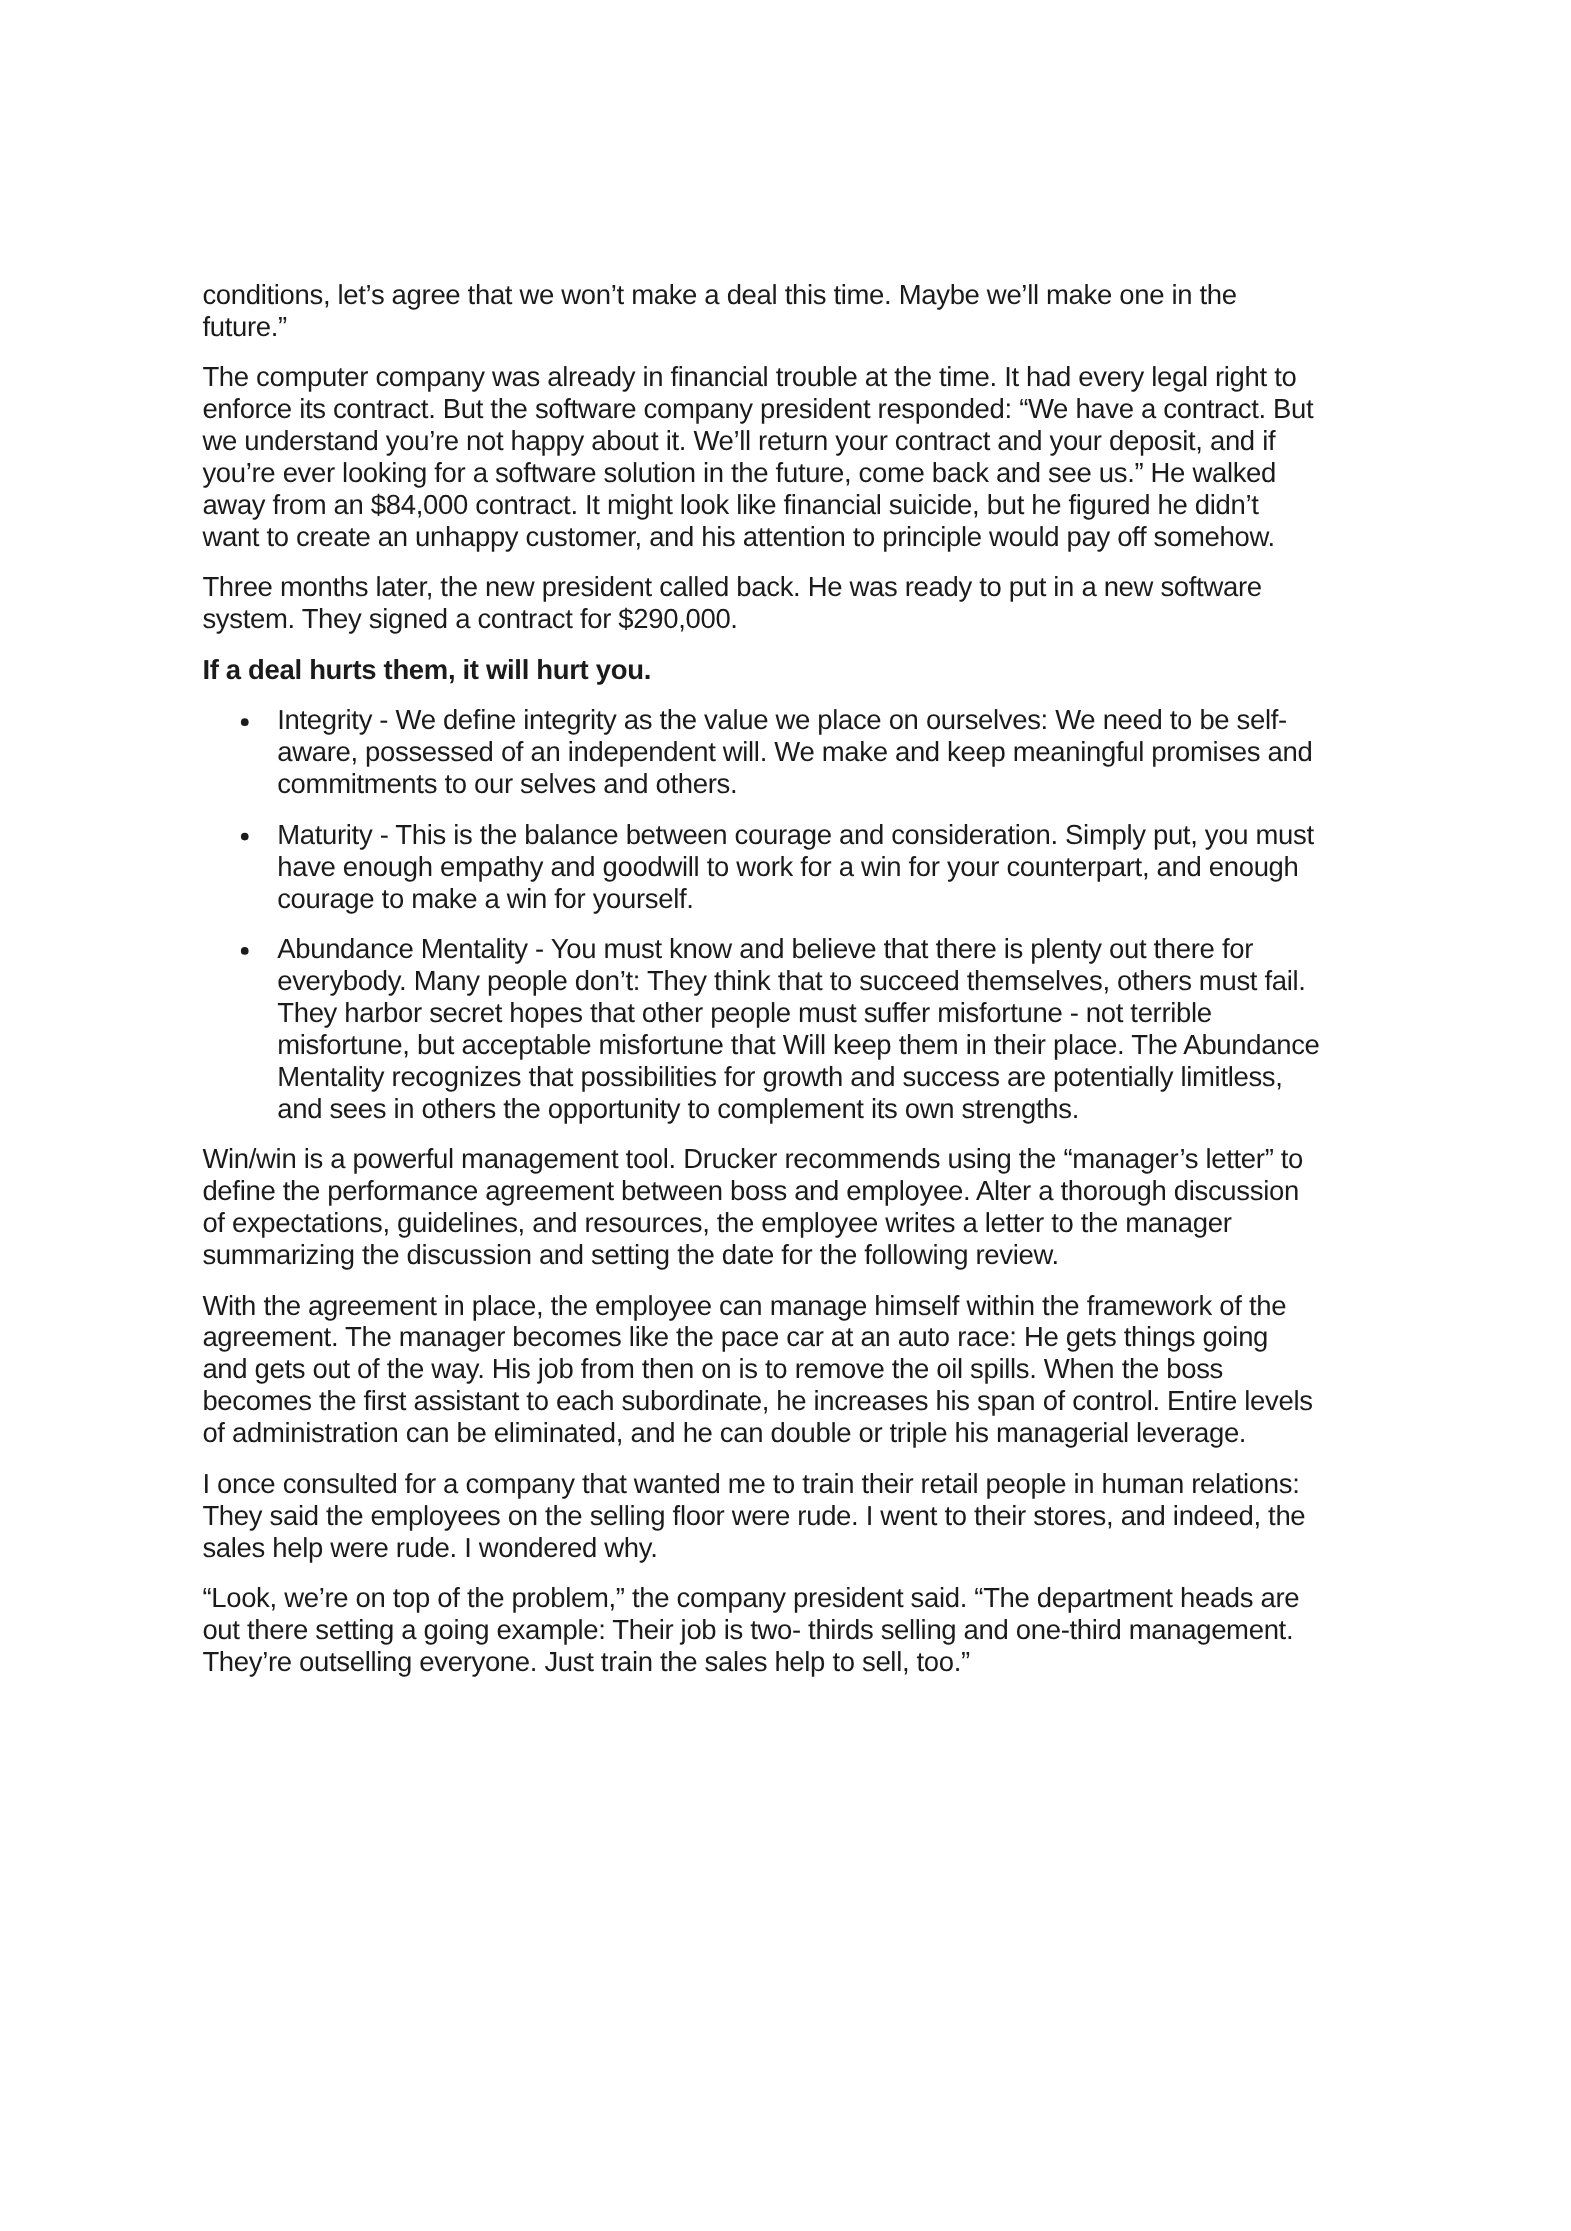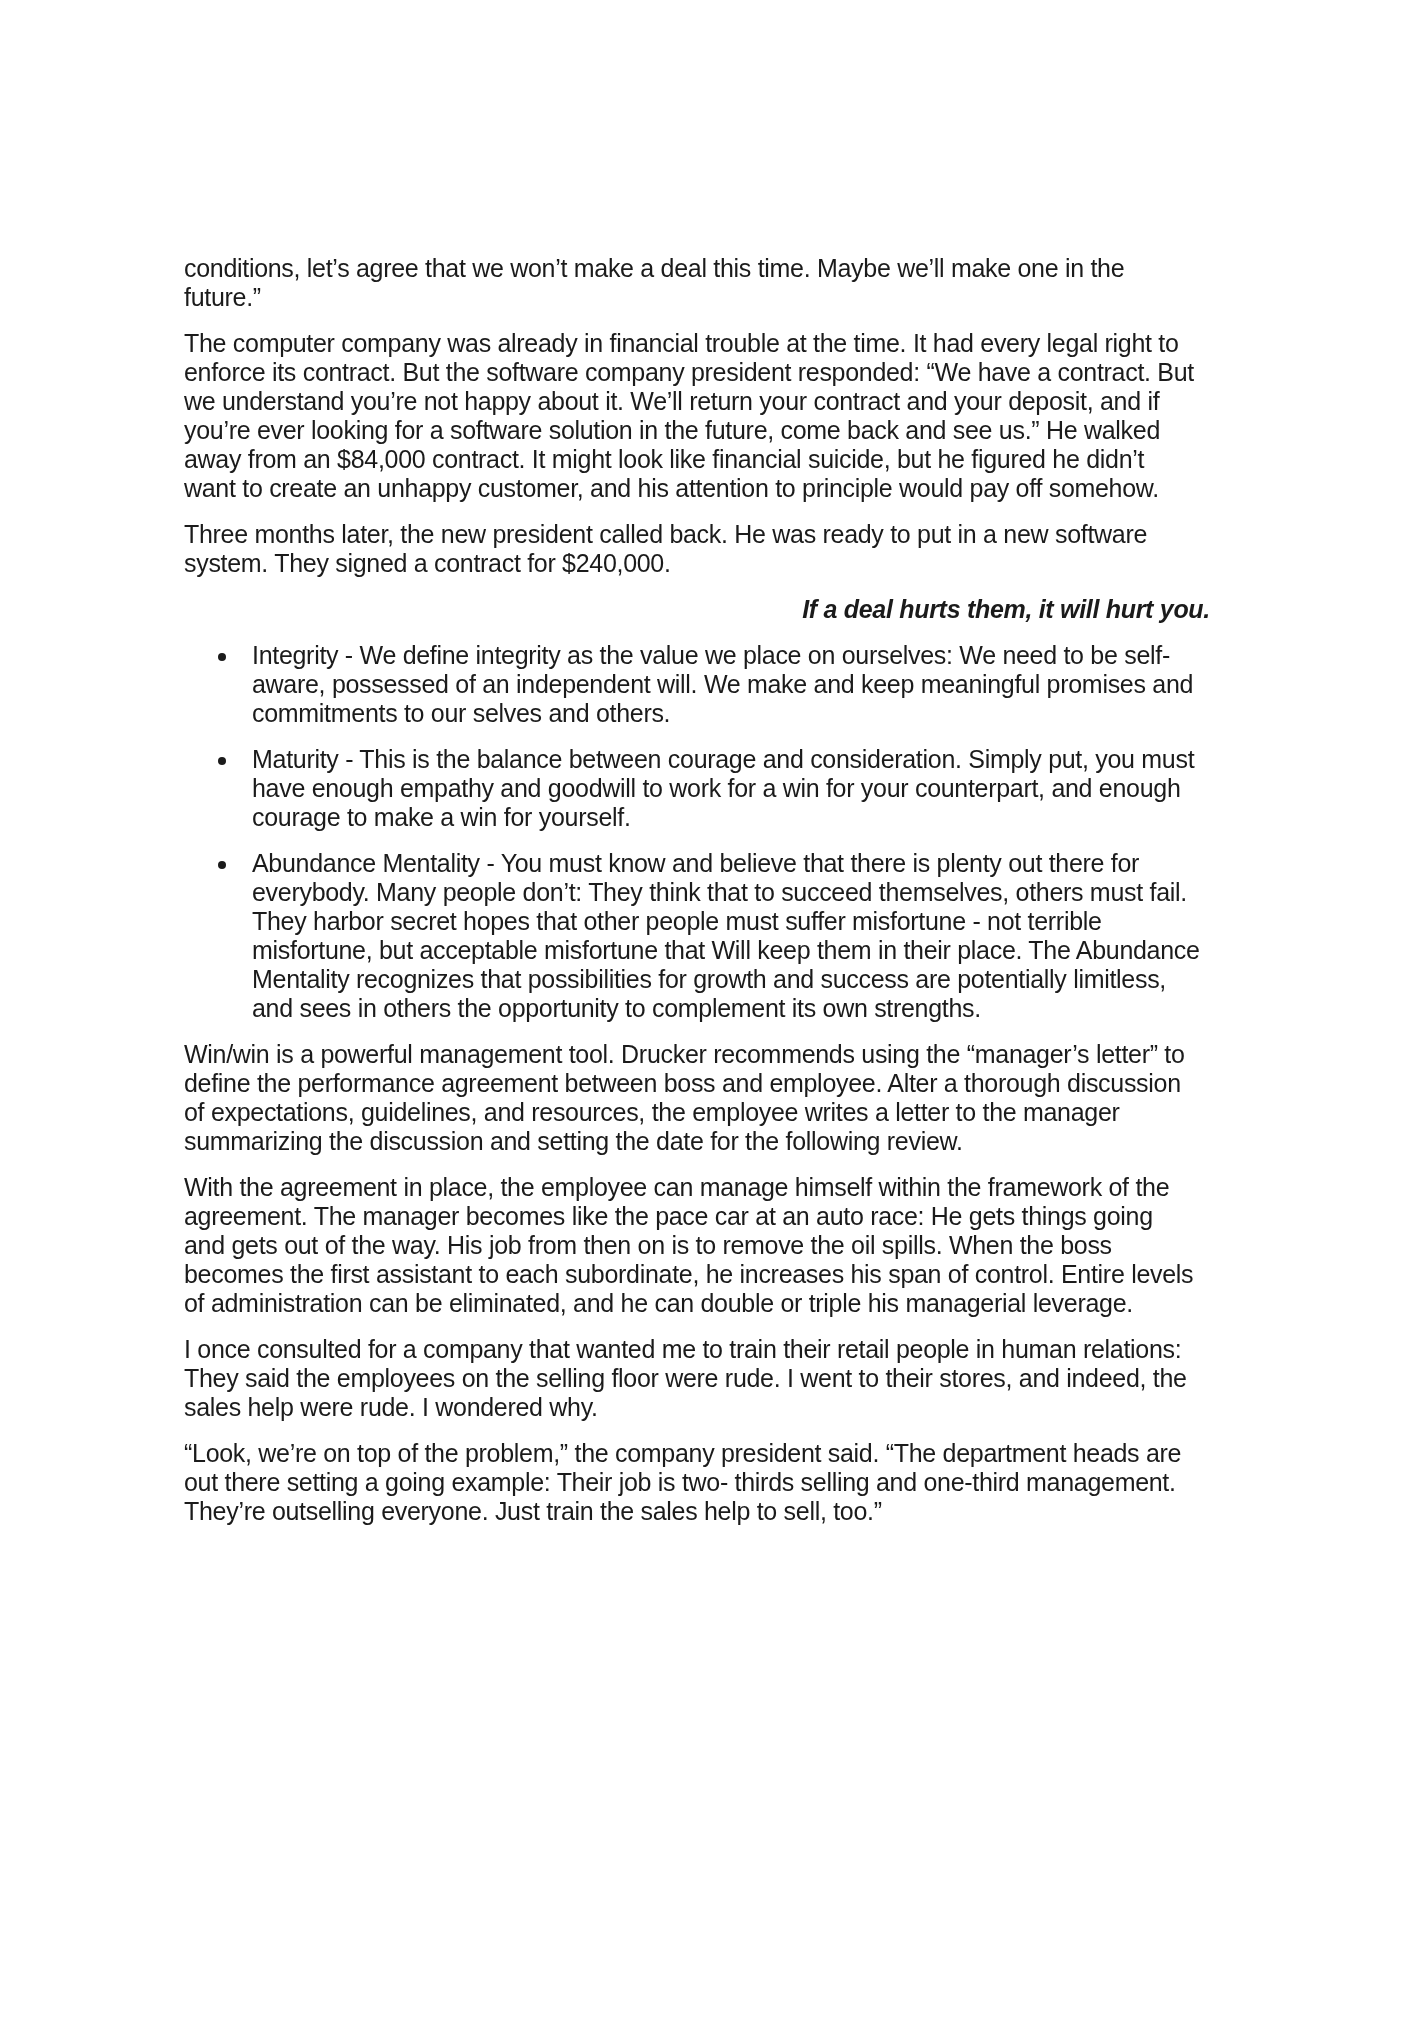--- a/index.html
+++ b/index.html
@@ -20,41 +20,40 @@
     font-size: 25px;
     line-height: 29px;
     letter-spacing: -0.3px;
     text-align: left;
   }
   .para {
     margin: 0 12px 17px 0;
   }
   .section-heading {
     font-weight: bold;
-    text-align: right;
+    text-align: left;
     margin: 0 0 17px 0;
-    font-style: italic;
   }
   ul.traits-list {
     margin: 0;
     padding: 0 0 0 56px;
     list-style: disc outside;
   }
   ul.traits-list li {
     margin: 12px 0 17px 0;
     padding-left: 12px;
   }
 </style>
 </head>
 <body>
 
 <div class="page-content">
   <p class="para">conditions, let’s agree that we won’t make a deal this time. Maybe we’ll make one in the future.”</p>
   <p class="para">The computer company was already in financial trouble at the time. It had every legal right to enforce its contract. But the software company president responded: “We have a contract. But we understand you’re not happy about it. We’ll return your contract and your deposit, and if you’re ever looking for a software solution in the future, come back and see us.” He walked away from an $84,000 contract. It might look like financial suicide, but he figured he didn’t want to create an unhappy customer, and his attention to principle would pay off somehow.</p>
-  <p class="para">Three months later, the new president called back. He was ready to put in a new software system. They signed a contract for $240,000.</p>
+  <p class="para">Three months later, the new president called back. He was ready to put in a new software system. They signed a contract for $290,000.</p>
 
   <p class="section-heading">If a deal hurts them, it will hurt you.</p>
 
 
   <ul class="traits-list">
     <li>Integrity - We define integrity as the value we place on ourselves: We need to be self-aware, possessed of an independent will. We make and keep meaningful promises and commitments to our selves and others.</li>
     <li>Maturity - This is the balance between courage and consideration. Simply put, you must have enough empathy and goodwill to work for a win for your counterpart, and enough courage to make a win for yourself.</li>
     <li>Abundance Mentality - You must know and believe that there is plenty out there for everybody. Many people don’t: They think that to succeed themselves, others must fail. They harbor secret hopes that other people must suffer misfortune - not terrible misfortune, but acceptable misfortune that Will keep them in their place. The Abundance Mentality recognizes that possibilities for growth and success are potentially limitless, and sees in others the opportunity to complement its own strengths.</li>
   </ul>
 

